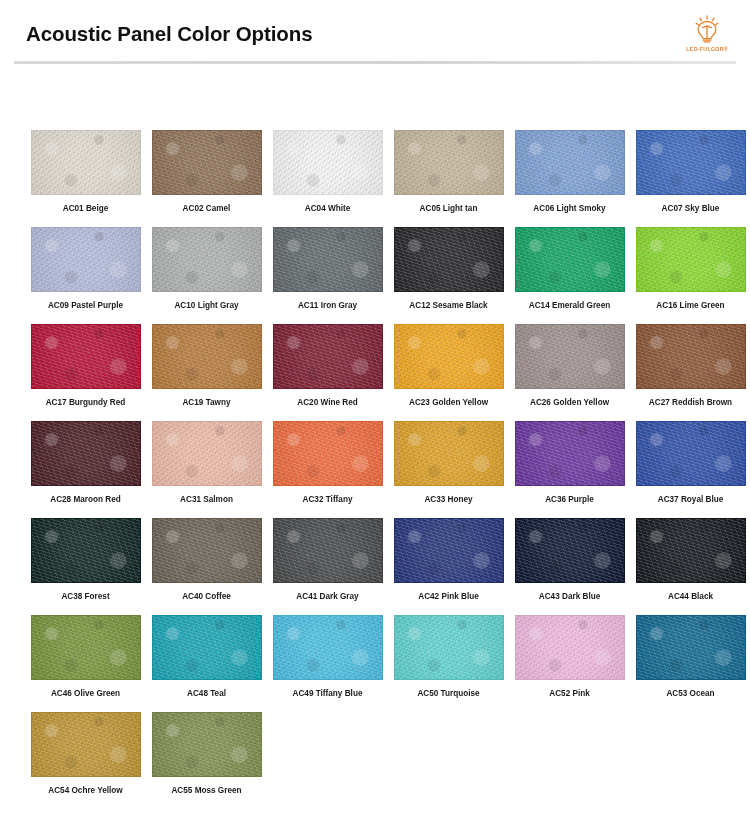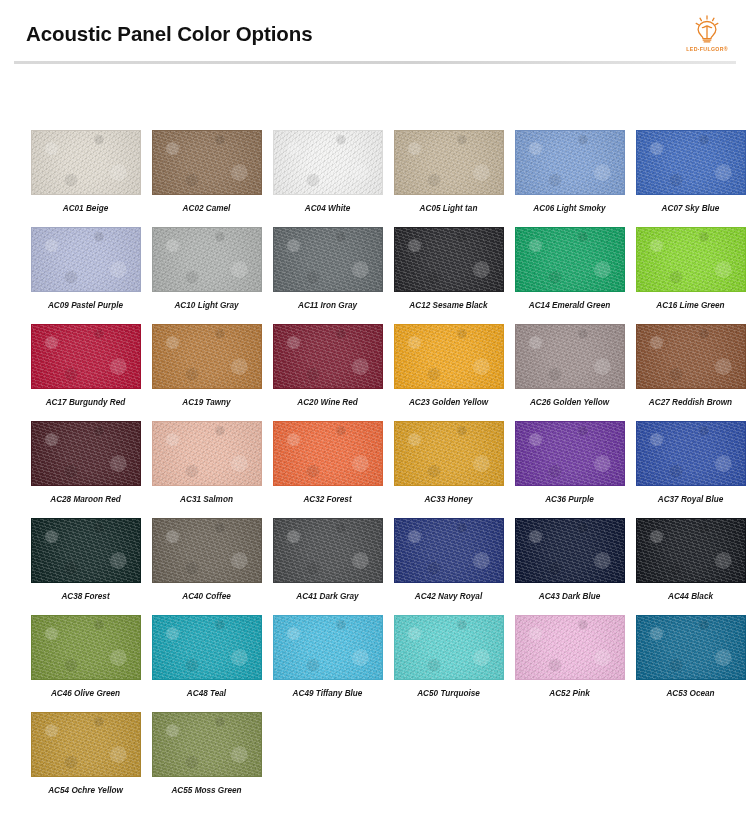--- a/index.html
+++ b/index.html
@@ -58,21 +58,20 @@
     left: 14px;
     right: 14px;
     top: 61px;
     height: 3px;
     background: linear-gradient(to right, #d9d9d9 0%, #d2d2d2 55%, #e6e6e6 100%);
   }
 
   
   .grid-wrap {
     padding: 68px 6px 0 0;
-    font-style: italic;
   }
   .grid {
     display: grid;
     grid-template-columns: repeat(6, 121px);
     justify-content: start;
     padding-left: 25px;
     row-gap: 0px;
   }
   .cell {
     width: 121px;
@@ -232,21 +231,21 @@
         <div class="cell">
           <div class="swatch" style="background-color: rgb(74, 31, 38);"></div>
           <div class="swatch-label">AC28 Maroon Red</div>
         </div>
         <div class="cell">
           <div class="swatch" style="background-color: rgb(234, 185, 166);"></div>
           <div class="swatch-label">AC31 Salmon</div>
         </div>
         <div class="cell">
           <div class="swatch" style="background-color: rgb(239, 106, 60);"></div>
-          <div class="swatch-label">AC32 Forest</div>
+          <div class="swatch-label">AC32 Tiffany</div>
         </div>
         <div class="cell">
           <div class="swatch" style="background-color: rgb(220, 160, 38);"></div>
           <div class="swatch-label">AC33 Honey</div>
         </div>
         <div class="cell">
           <div class="swatch" style="background-color: rgb(107, 53, 158);"></div>
           <div class="swatch-label">AC36 Purple</div>
         </div>
         <div class="cell">
@@ -260,21 +259,21 @@
         <div class="cell">
           <div class="swatch" style="background-color: rgb(106, 98, 86);"></div>
           <div class="swatch-label">AC40 Coffee</div>
         </div>
         <div class="cell">
           <div class="swatch" style="background-color: rgb(70, 72, 74);"></div>
           <div class="swatch-label">AC41 Dark Gray</div>
         </div>
         <div class="cell">
           <div class="swatch" style="background-color: rgb(38, 53, 122);"></div>
-          <div class="swatch-label">AC42 Navy Royal</div>
+          <div class="swatch-label">AC42 Pink Blue</div>
         </div>
         <div class="cell">
           <div class="swatch" style="background-color: rgb(14, 23, 51);"></div>
           <div class="swatch-label">AC43 Dark Blue</div>
         </div>
         <div class="cell">
           <div class="swatch" style="background-color: rgb(21, 24, 30);"></div>
           <div class="swatch-label">AC44 Black</div>
         </div>
         <div class="cell">

